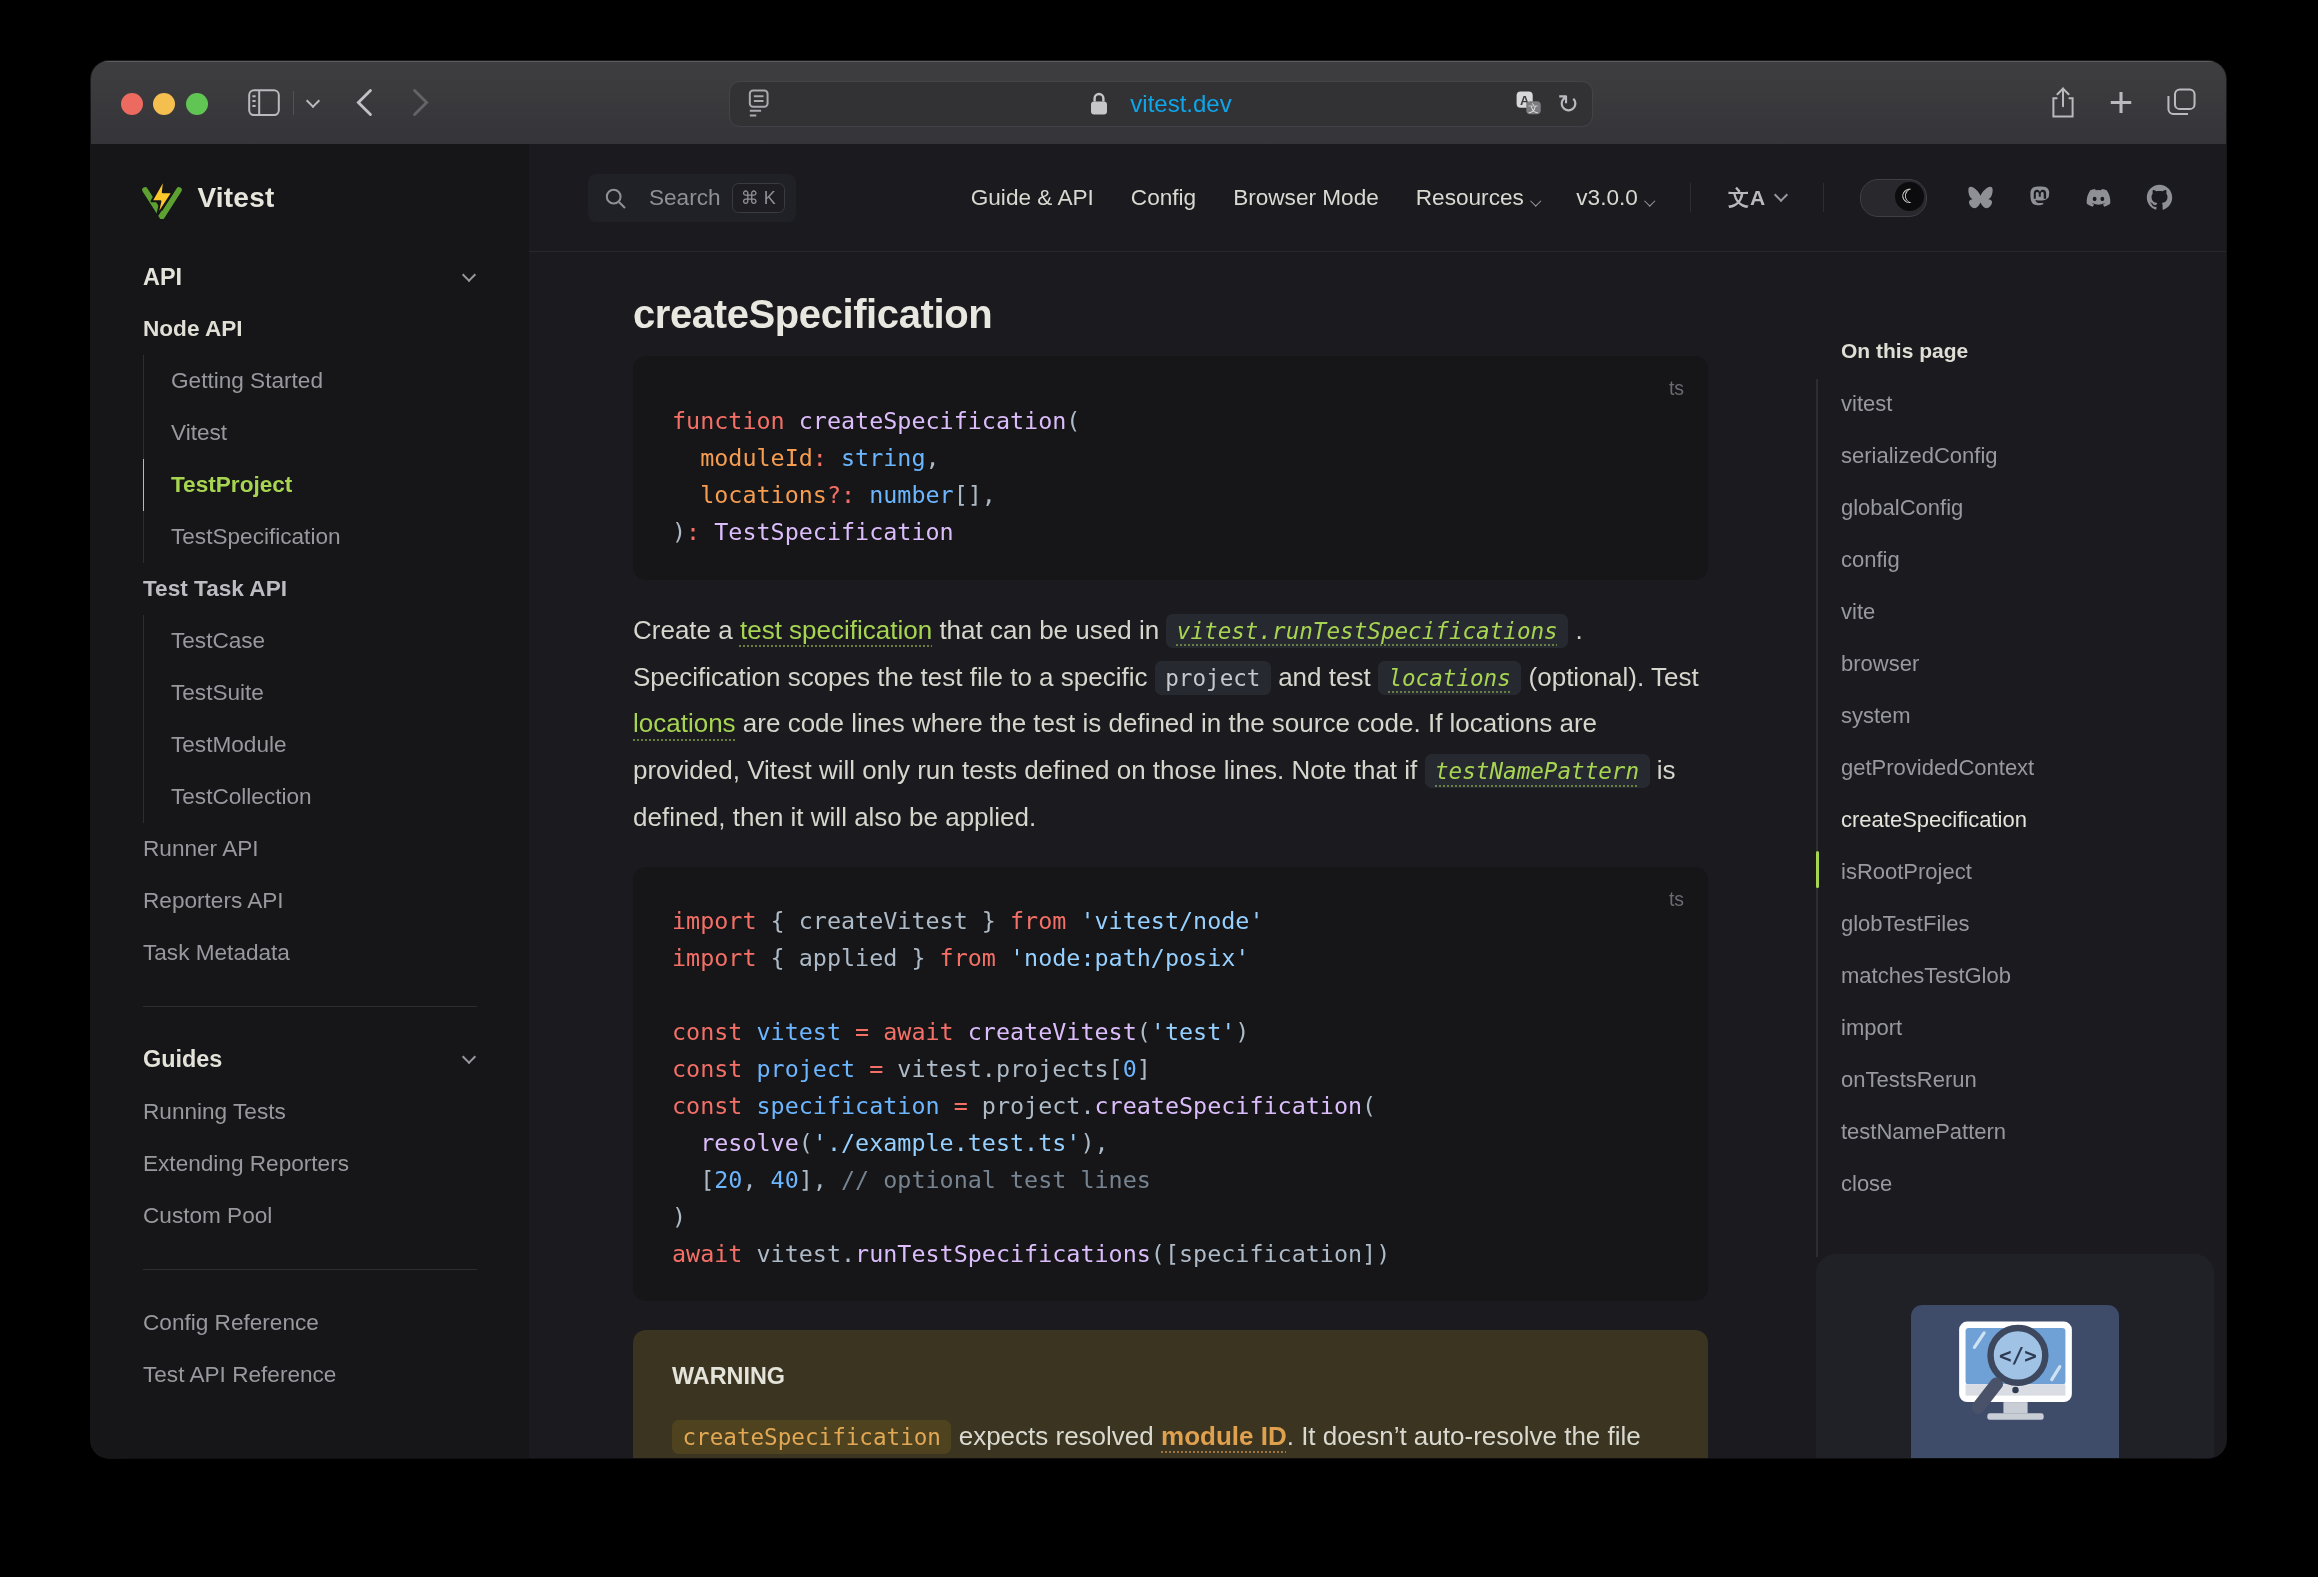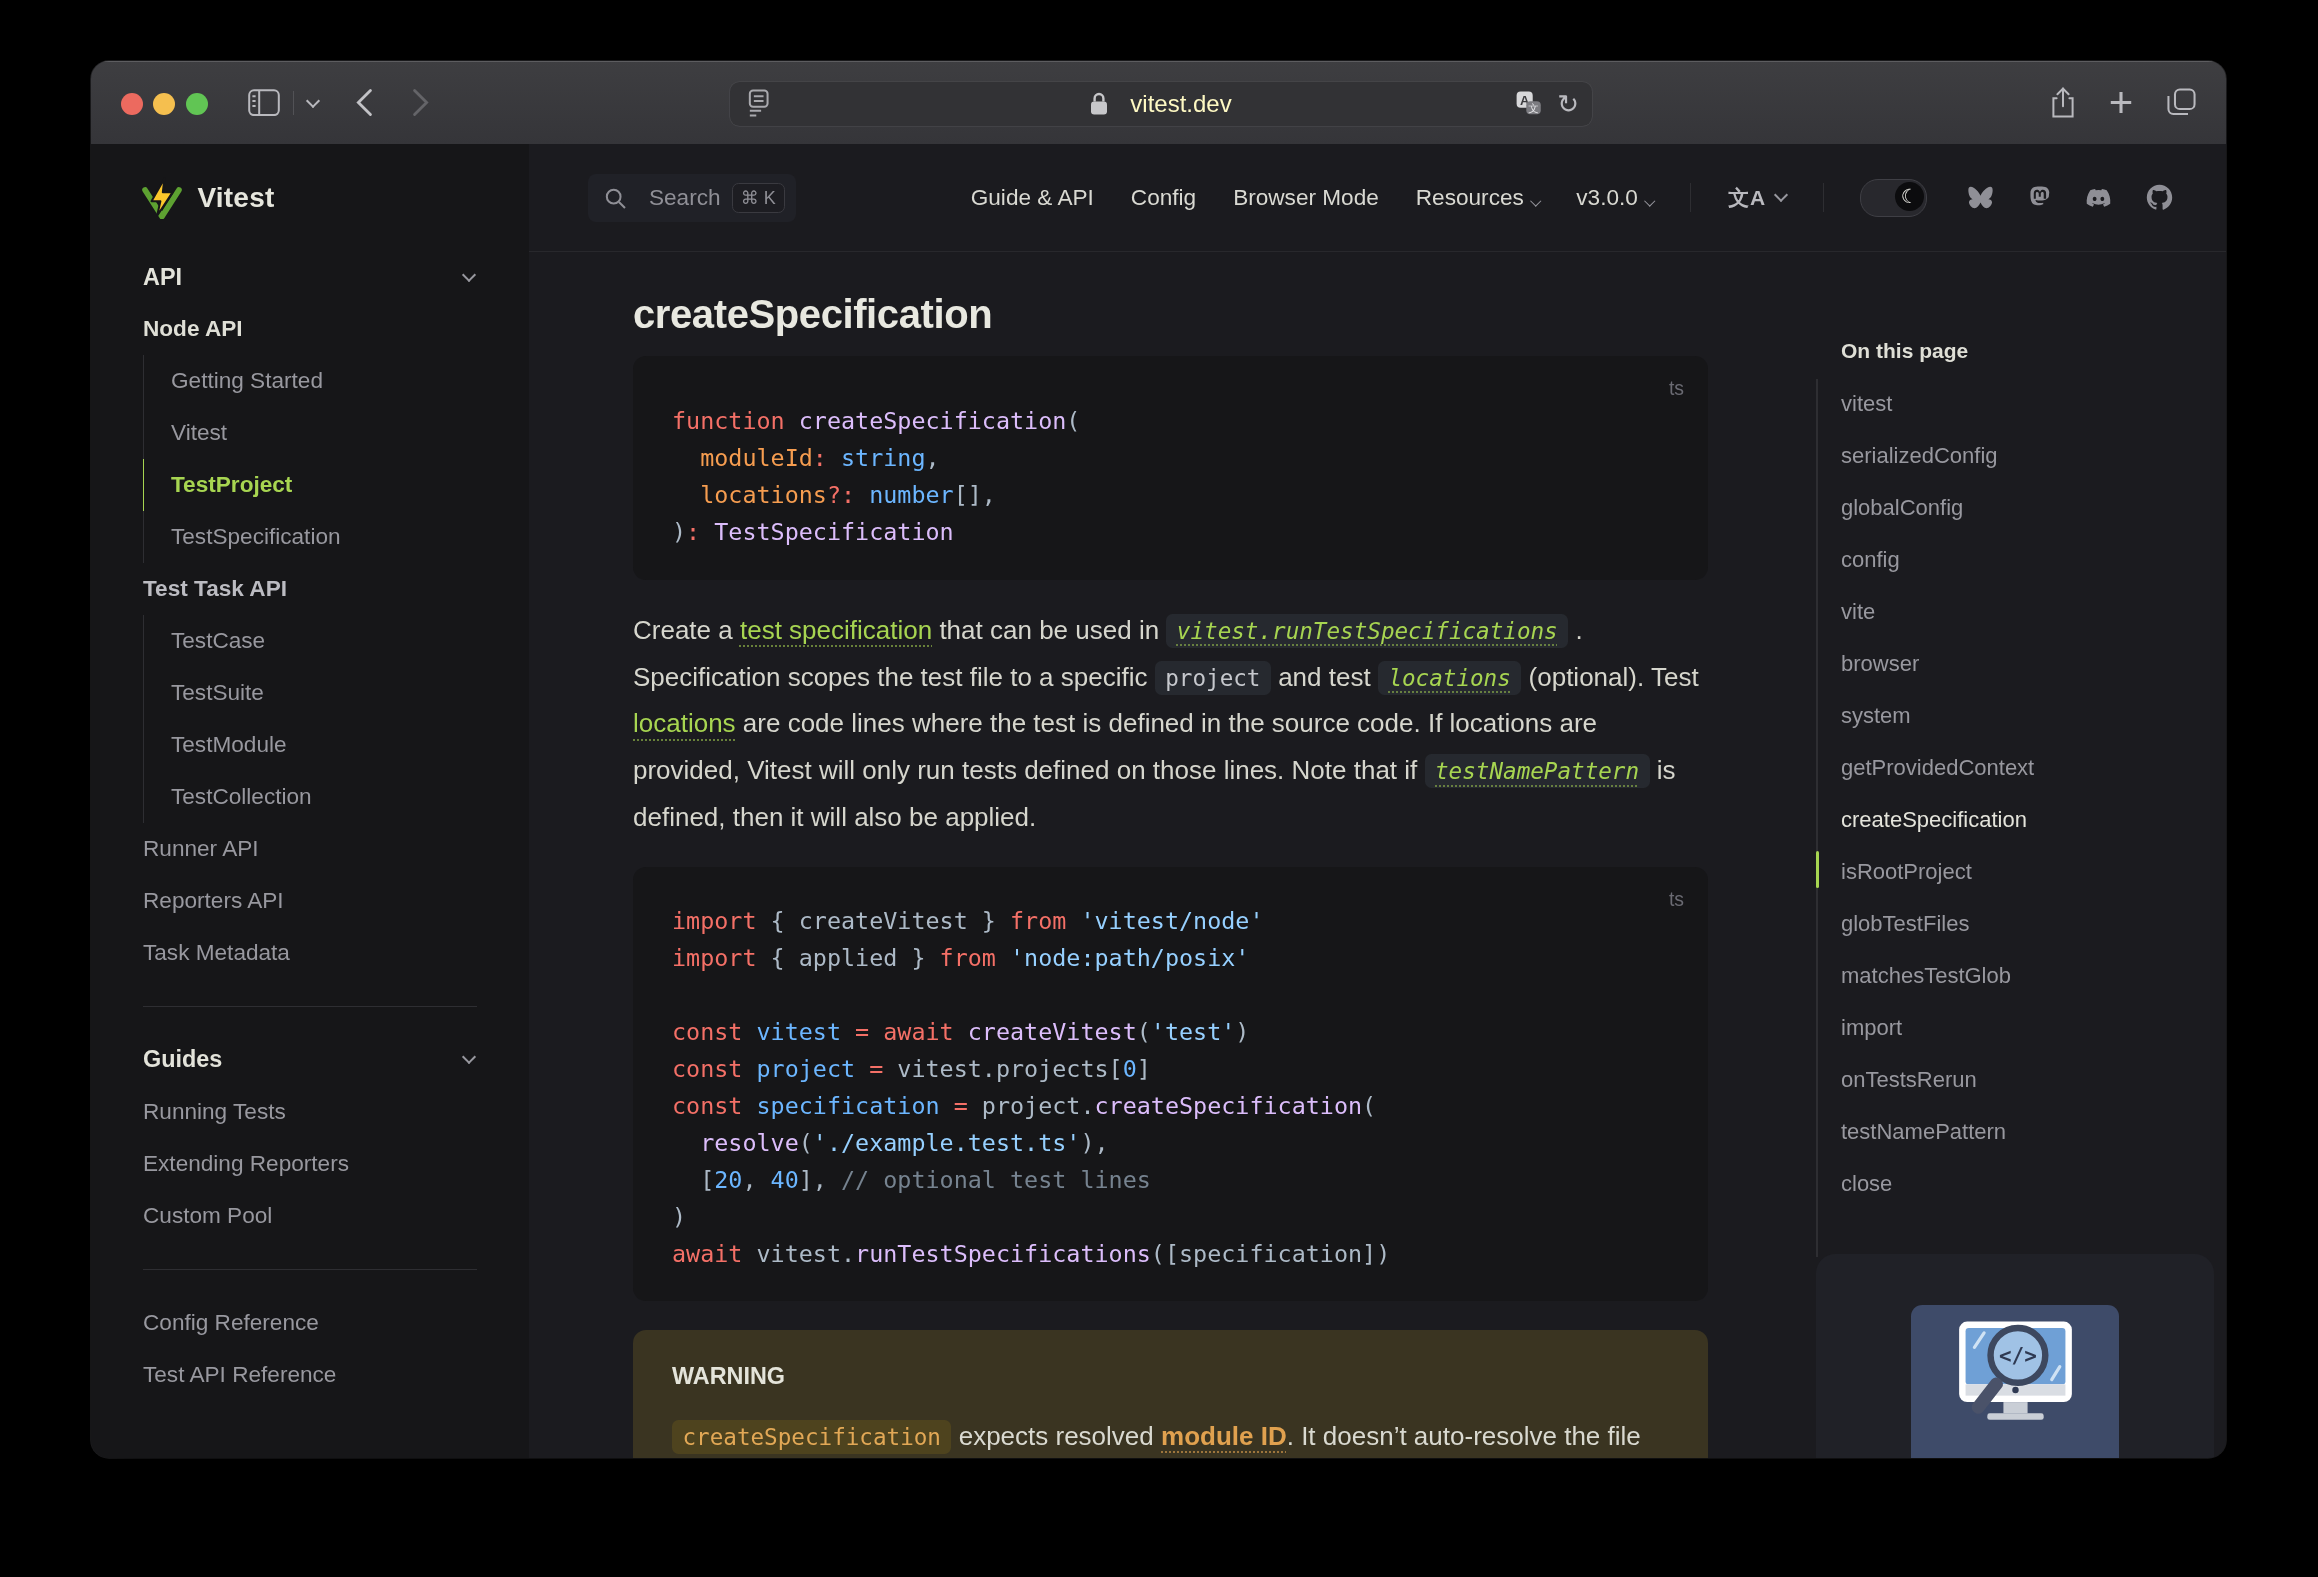--- a/index.html
+++ b/index.html
@@ -28,21 +28,21 @@
   .tl{position:absolute;top:31.5px;width:22px;height:22px;border-radius:50%;}
   .tl.red{left:30px;background:#ec6a5f;}
   .tl.yellow{left:62px;background:#f5bf4f;}
   .tl.green{left:95px;background:#61c554;}
   .tb-ic{position:absolute;top:0;height:83px;display:flex;align-items:center;justify-content:center;color:#b9b9be;}
   .vdiv-sm{position:absolute;top:30px;width:0.8px;height:24px;background:#525256;}
   .url-field{
     position:absolute;left:639px;top:21px;width:862px;height:44px;border-radius:9.7px;
     background:#323235;box-shadow:0 0 0 0.8px #47474b;
   }
-  .url-center{position:absolute;left:0;right:0;top:0;height:44px;display:flex;align-items:center;justify-content:center;gap:22px;color:#fef9c3;font-size:24px;}
+  .url-center{position:absolute;left:0;right:0;top:0;height:44px;display:flex;align-items:center;justify-content:center;gap:22px;color:#0ea5e9;font-size:24px;}
   .url-left{position:absolute;left:14.5px;top:7.3px;}
   .url-right{position:absolute;right:13px;top:7.3px;display:flex;gap:14.5px;align-items:center;color:#a9a9ae;}
   .reload{font-size:26px;color:#b9b9be;}
   
   .site{position:absolute;left:0;top:83px;right:0;bottom:0;background:var(--bg);overflow:hidden;}
   .sidebar{position:absolute;left:0;top:0;bottom:0;width:438px;background:var(--bg-alt);}
   .logo-row{height:107px;display:flex;align-items:center;padding-left:50px;}
   .logo-text{font-size:28px;font-weight:600;color:#e6e6dd;margin-left:14.5px;letter-spacing:0.2px;}
   #sidebar-nav{padding:0 52px;}
   .s-divider{height:0.8px;background:var(--divider);margin:27px 0;}

